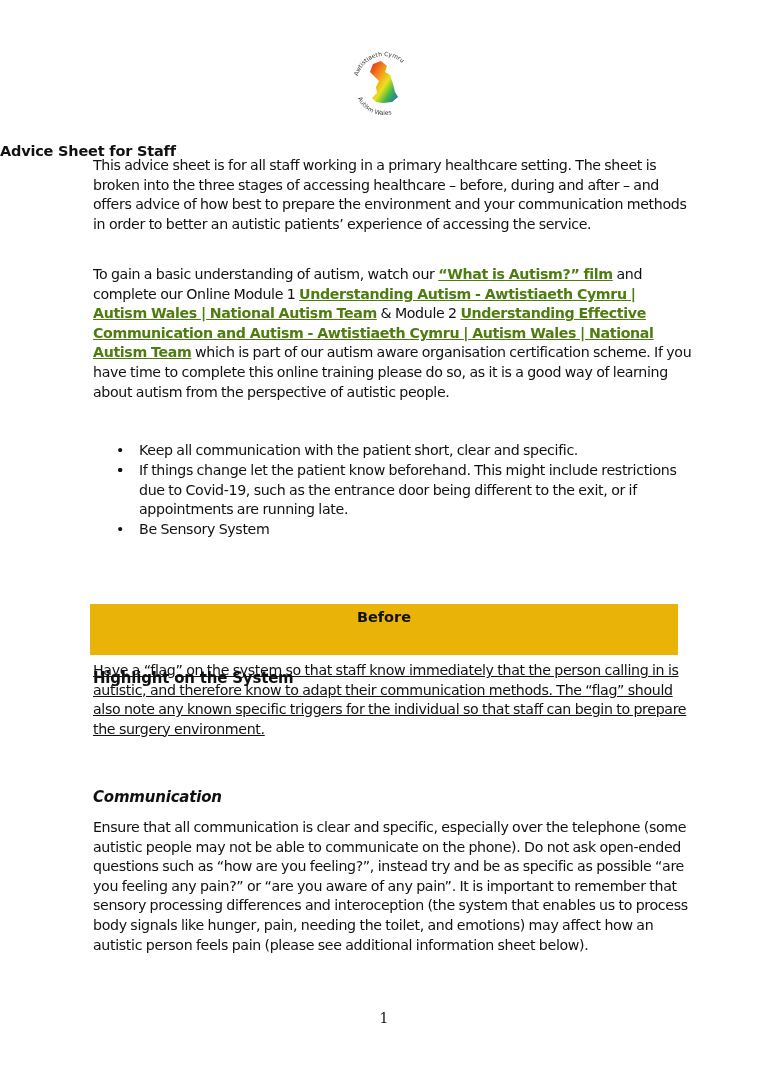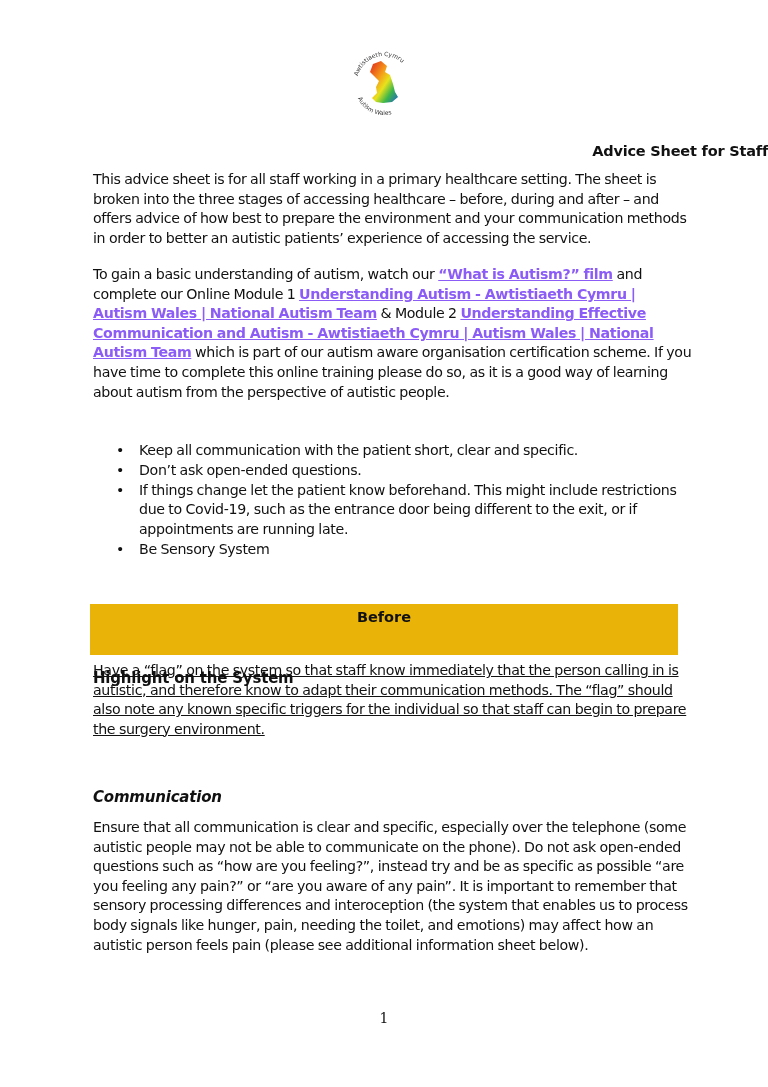--- a/index.html
+++ b/index.html
@@ -1,24 +1,24 @@
 <!DOCTYPE html>
 <html><head>
 <meta charset="utf-8">
 <style>
   html, body { margin: 0; padding: 0; background: #ffffff; }
   body { width: 768px; height: 1087px; position: relative; overflow: hidden;
          font-family: "DejaVu Sans", sans-serif; color: #111; }
   .page { position: absolute; left: 0; top: 0; width: 768px; height: 1087px; }
   .logo { position: absolute; left: 343px; top: 42px; width: 82px; height: 82px; }
-  .title { position: absolute; left: 0; width: 768px; top: 143px; text-align: right;
+  .title { position: absolute; left: 0; width: 768px; top: 143px; text-align: left;
            font-weight: bold; font-size: 14.5px; letter-spacing: -0.2px; }
   .para { position: absolute; left: 93px; width: 600px; font-size: 14.2px; line-height: 19.6px;
           letter-spacing: -0.35px; word-spacing: -0.5px; margin: 0; }
-  .para a, .link { color: #8b5cf6; font-weight: bold; text-decoration: underline; }
+  .para a, .link { color: #4d7c0f; font-weight: bold; text-decoration: underline; }
   ul.bullets { position: absolute; left: 93px; top: 441px; width: 600px; margin: 0; padding: 0;
                list-style: none; font-size: 14.2px; line-height: 19.8px; letter-spacing: -0.35px; word-spacing: -0.5px; }
   ul.bullets li { position: relative; padding-left: 46px; }
   ul.bullets li .dot { position: absolute; left: 23px; top: 0; }
   .band { position: absolute; left: 90px; top: 604px; width: 588px; height: 51px; background: #eab308; }
   .band-label { position: absolute; left: 0; right: 0; top: 5px; text-align: center; font-weight: bold; font-size: 14.5px; }
   .heading { position: absolute; left: 93px; font-weight: bold; font-size: 15px; letter-spacing: -0.2px; }
   .pagenum { position: absolute; left: 0; width: 768px; top: 1010px; text-align: center;
              font-family: "DejaVu Serif", serif; font-size: 14px; }
 </style>
@@ -41,30 +41,30 @@
         <path id="arcBot" d="M12,44 A29,29 0 0 0 70,44"></path>
       </defs>
       <text font-size="6" fill="#333" font-family="DejaVu Sans, sans-serif"><textPath href="#arcTop" startOffset="8%">Awtistiaeth Cymru</textPath></text>
       <text font-size="6" fill="#333" font-family="DejaVu Sans, sans-serif"><textPath href="#arcBot" startOffset="14%">Autism Wales</textPath></text>
       <path d="M30,22 L38,19 L44,24 L42,30 L47,33 L50,42 L52,50 L55,55 L49,60 L40,61 L33,60 L29,56 L34,51 L33,45 L36,39 L31,34 L27,30 Z" fill="url(#rb)"></path>
     </svg>
   </div>
 
   <div class="title">Advice Sheet for Staff</div>
 
-  <p class="para" style="top:170px;">This advice sheet is for all staff working in a primary healthcare setting. The sheet is broken into the three stages of accessing healthcare – before, during and after – and offers advice of how best to prepare the environment and your communication methods in order to better an autistic patients’ experience of accessing the service.</p>
+  <p class="para" style="top:156px;">This advice sheet is for all staff working in a primary healthcare setting. The sheet is broken into the three stages of accessing healthcare – before, during and after – and offers advice of how best to prepare the environment and your communication methods in order to better an autistic patients’ experience of accessing the service.</p>
 
   <p class="para" style="top:265px;">
     <span>To gain a basic understanding of autism, watch our </span><a href="#">“What is Autism?” film</a><span> and complete our Online Module 1 </span><a href="#">Understanding Autism - Awtistiaeth Cymru | Autism Wales | National Autism Team</a><span> &amp; Module 2 </span><a href="#">Understanding Effective Communication and Autism - Awtistiaeth Cymru | Autism Wales | National Autism Team</a><span> which is part of our autism aware organisation certification scheme. If you have time to complete this online training please do so, as it is a good way of learning about autism from the perspective of autistic people.</span>
   </p>
 
 
   <ul class="bullets">
     <li><span class="dot">•</span><span>Keep all communication with the patient short, clear and specific.</span></li>
-    <li><span class="dot">•</span><span>Don’t ask open-ended questions.</span></li>
+    <li><span class="dot">•</span></li>
     <li><span class="dot">•</span><span>If things change let the patient know beforehand. This might include restrictions due to Covid-19, such as the entrance door being different to the exit, or if appointments are running late.</span></li>
     <li><span class="dot">•</span><span>Be Sensory System</span></li>
   </ul>
 
   <div class="band">
     <div class="band-label">Before</div>
   </div>
 
   <div class="heading" style="top:669px;">Highlight on the System</div>
   <p class="para" style="top:661px;text-decoration:underline;">Have a “flag” on the system so that staff know immediately that the person calling in is autistic, and therefore know to adapt their communication methods. The “flag” should also note any known specific triggers for the individual so that staff can begin to prepare the surgery environment.</p>

